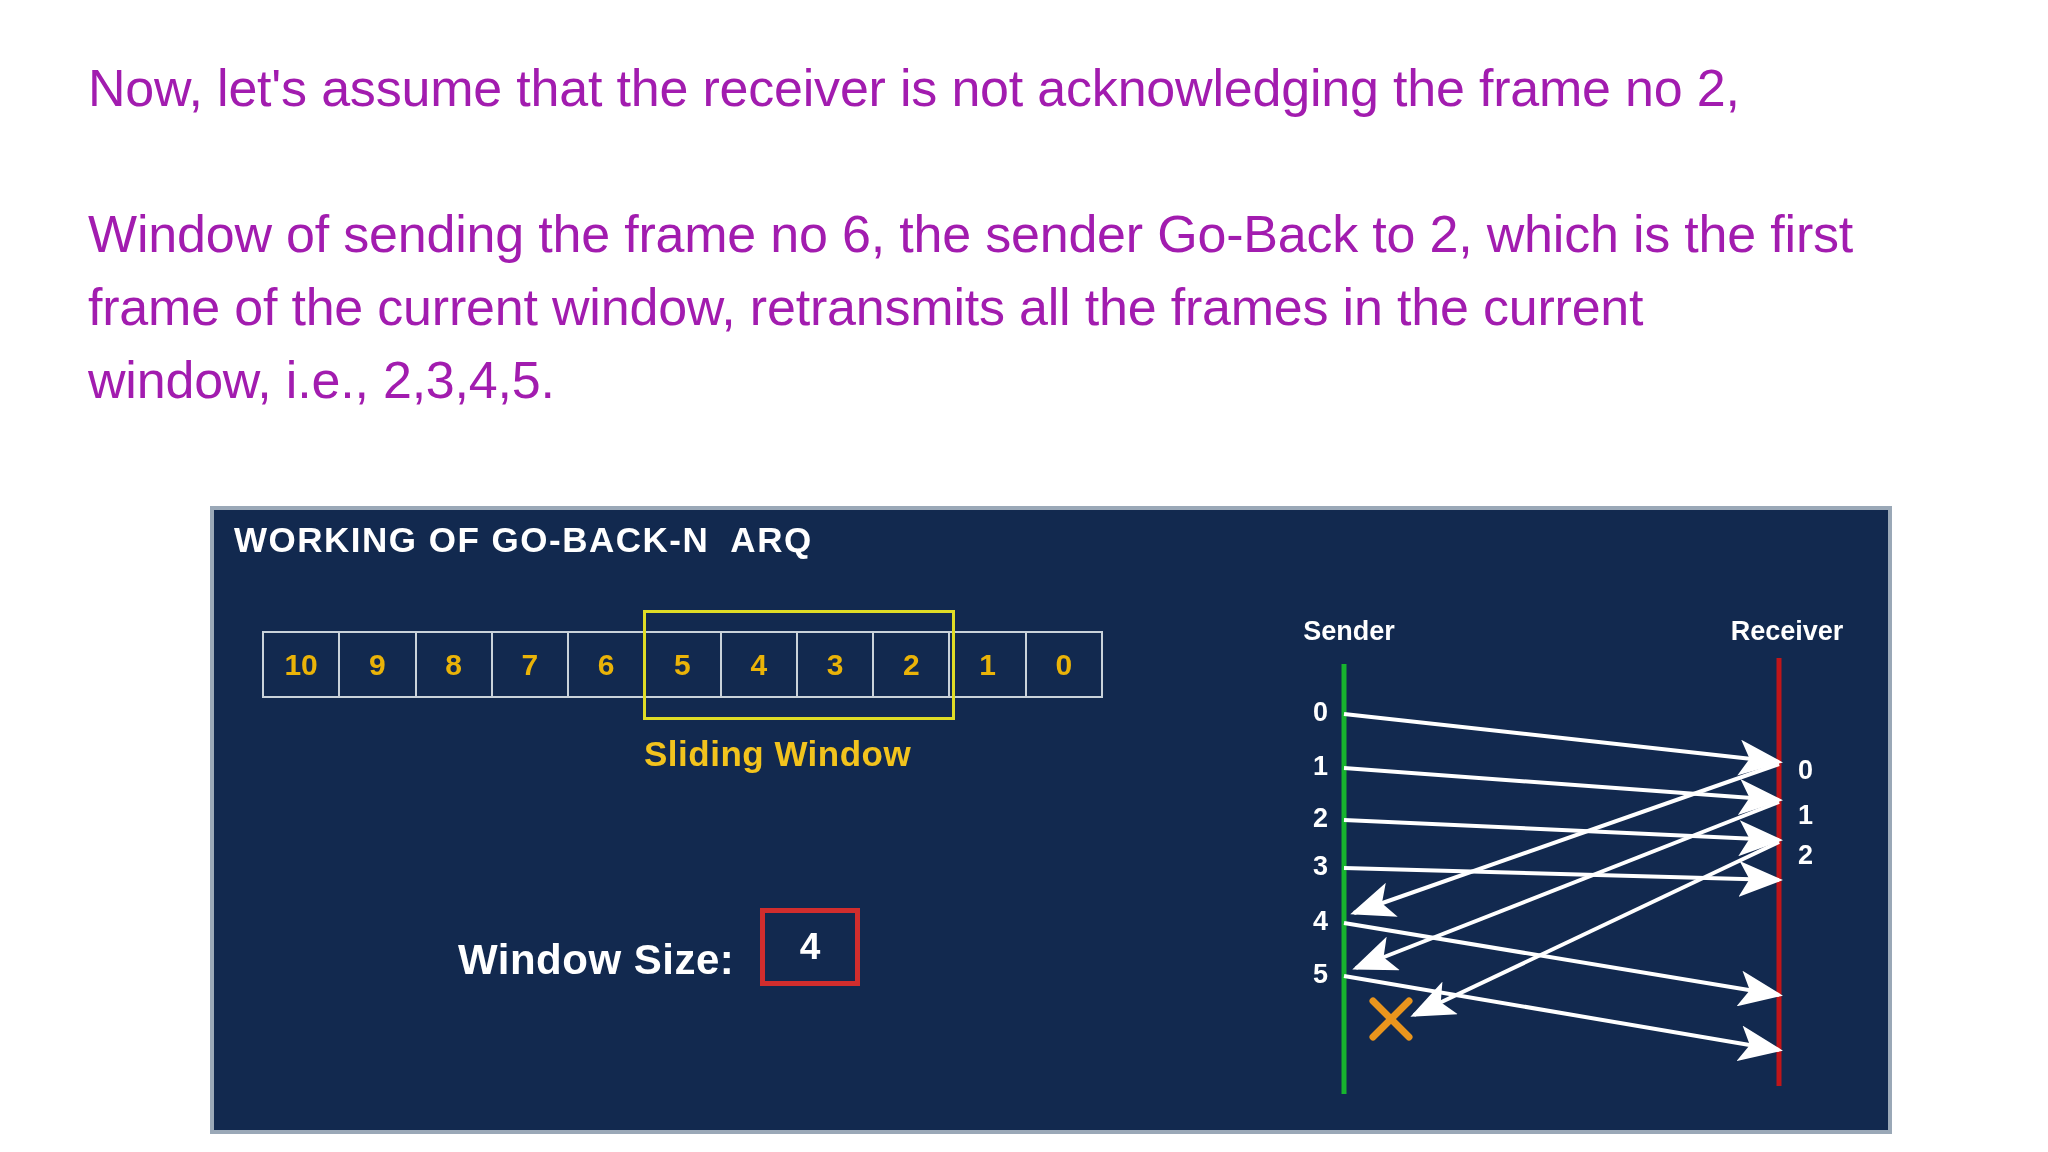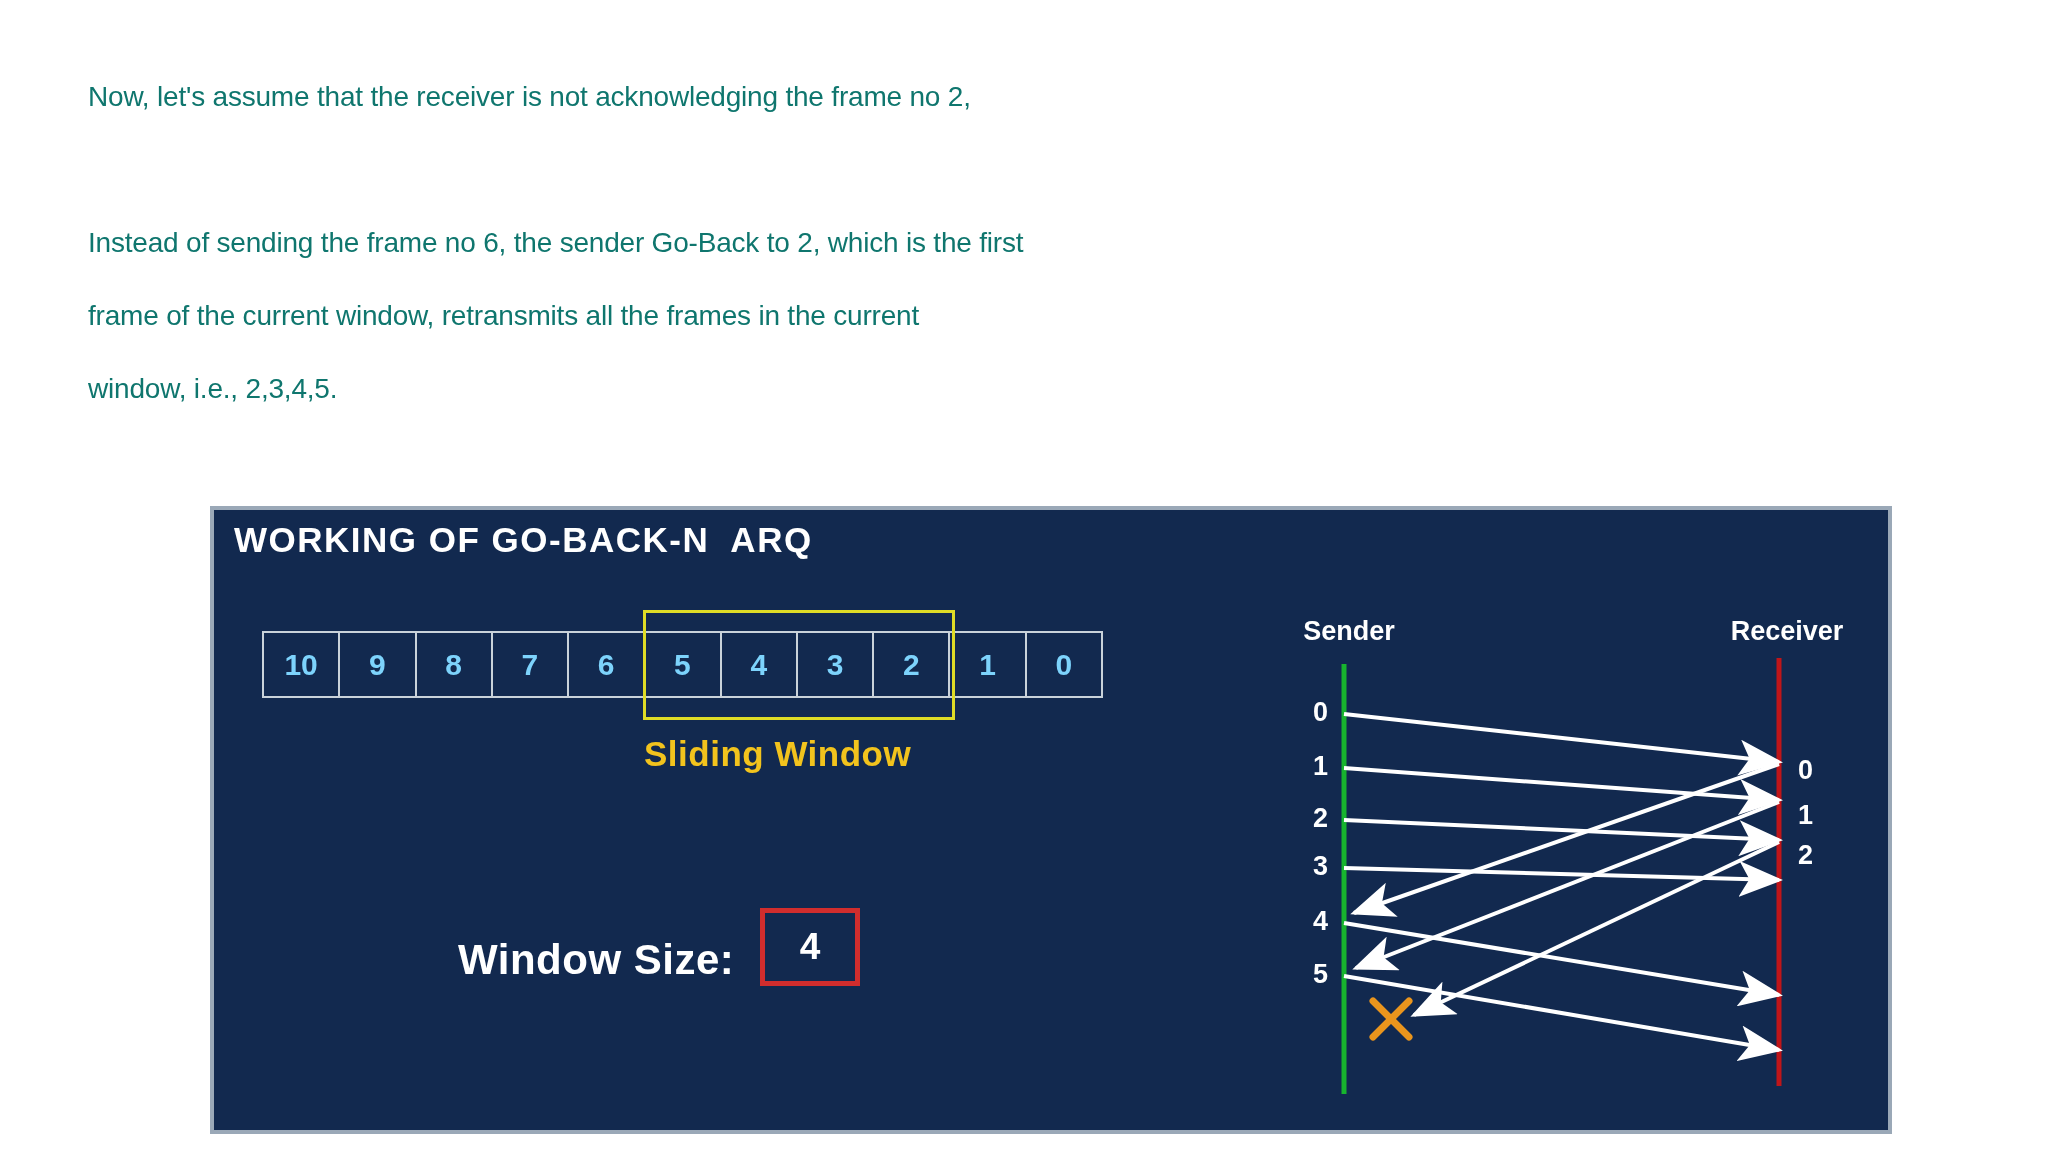--- a/index.html
+++ b/index.html
@@ -1,36 +1,36 @@
 <!DOCTYPE html>
 <html><head>
 <meta charset="utf-8">
 <style>
   html,body{margin:0;padding:0;background:#ffffff;}
   body{width:2048px;height:1152px;overflow:hidden;position:relative;
        font-family:"Liberation Sans",sans-serif;}
 
   
-  .intro{position:absolute;left:88px;top:60px;width:1880px;color:#0f766e;
-         font-size:28px;letter-spacing:-0.2px;}
+  .intro{position:absolute;left:88px;top:52px;width:1880px;color:#a21caf;
+         font-size:52px;letter-spacing:-0.2px;}
   .intro .line{line-height:73px;white-space:pre;}
   .para + .para{margin-top:73px;}
 
   
   .panel{position:absolute;left:210px;top:506px;width:1682px;height:628px;
          box-sizing:border-box;background:#12294f;border:4px solid #9aa8b7;padding-left:32px;}
 
   .panel-title{position:absolute;left:20px;top:10px;color:#ffffff;
                font-size:35px;font-weight:bold;letter-spacing:1.5px;white-space:pre;}
 
   
   .seq-row{position:absolute;left:48px;top:121px;width:841px;height:67px;display:flex;}
   .seq-box{flex:1;box-sizing:border-box;border:2px solid #c9d2da;
            display:flex;align-items:center;justify-content:center;
-           color:#7dd3fc;font-size:30px;font-weight:bold;text-align:center;}
+           color:#eab308;font-size:30px;font-weight:bold;text-align:center;}
   .seq-box + .seq-box{margin-left:-2px;}
 
   .win-rect{position:absolute;left:429px;top:100px;width:312px;height:110px;
             box-sizing:border-box;border:3px solid #dfdc26;z-index:3;}
 
   .sliding-label{position:absolute;left:430px;top:224px;width:310px;text-align:left;
                  color:#f2c31d;font-size:35px;font-weight:bold;letter-spacing:0.5px;}
 
   .ws-label{position:absolute;left:244px;top:426px;color:#ffffff;
             font-size:42px;font-weight:bold;letter-spacing:0.5px;}
@@ -47,21 +47,21 @@
   .msg{stroke:#ffffff;stroke-width:4;fill:none;}
 </style>
 </head>
 <body>
 
 <div class="intro">
   <div class="para">
     <div class="line">Now, let's assume that the receiver is not acknowledging the frame no 2,</div>
   </div>
   <div class="para">
-    <div class="line">Instead of sending the frame no 6, the sender Go-Back to 2, which is the first</div>
+    <div class="line">Window of sending the frame no 6, the sender Go-Back to 2, which is the first</div>
     <div class="line">frame of the current window, retransmits all the frames in the current</div>
     <div class="line">window, i.e., 2,3,4,5.</div>
   </div>
 </div>
 
 <div class="panel">
 
   <div class="panel-title">WORKING OF GO-BACK-N  ARQ</div>
 
   <div class="seq-row">

